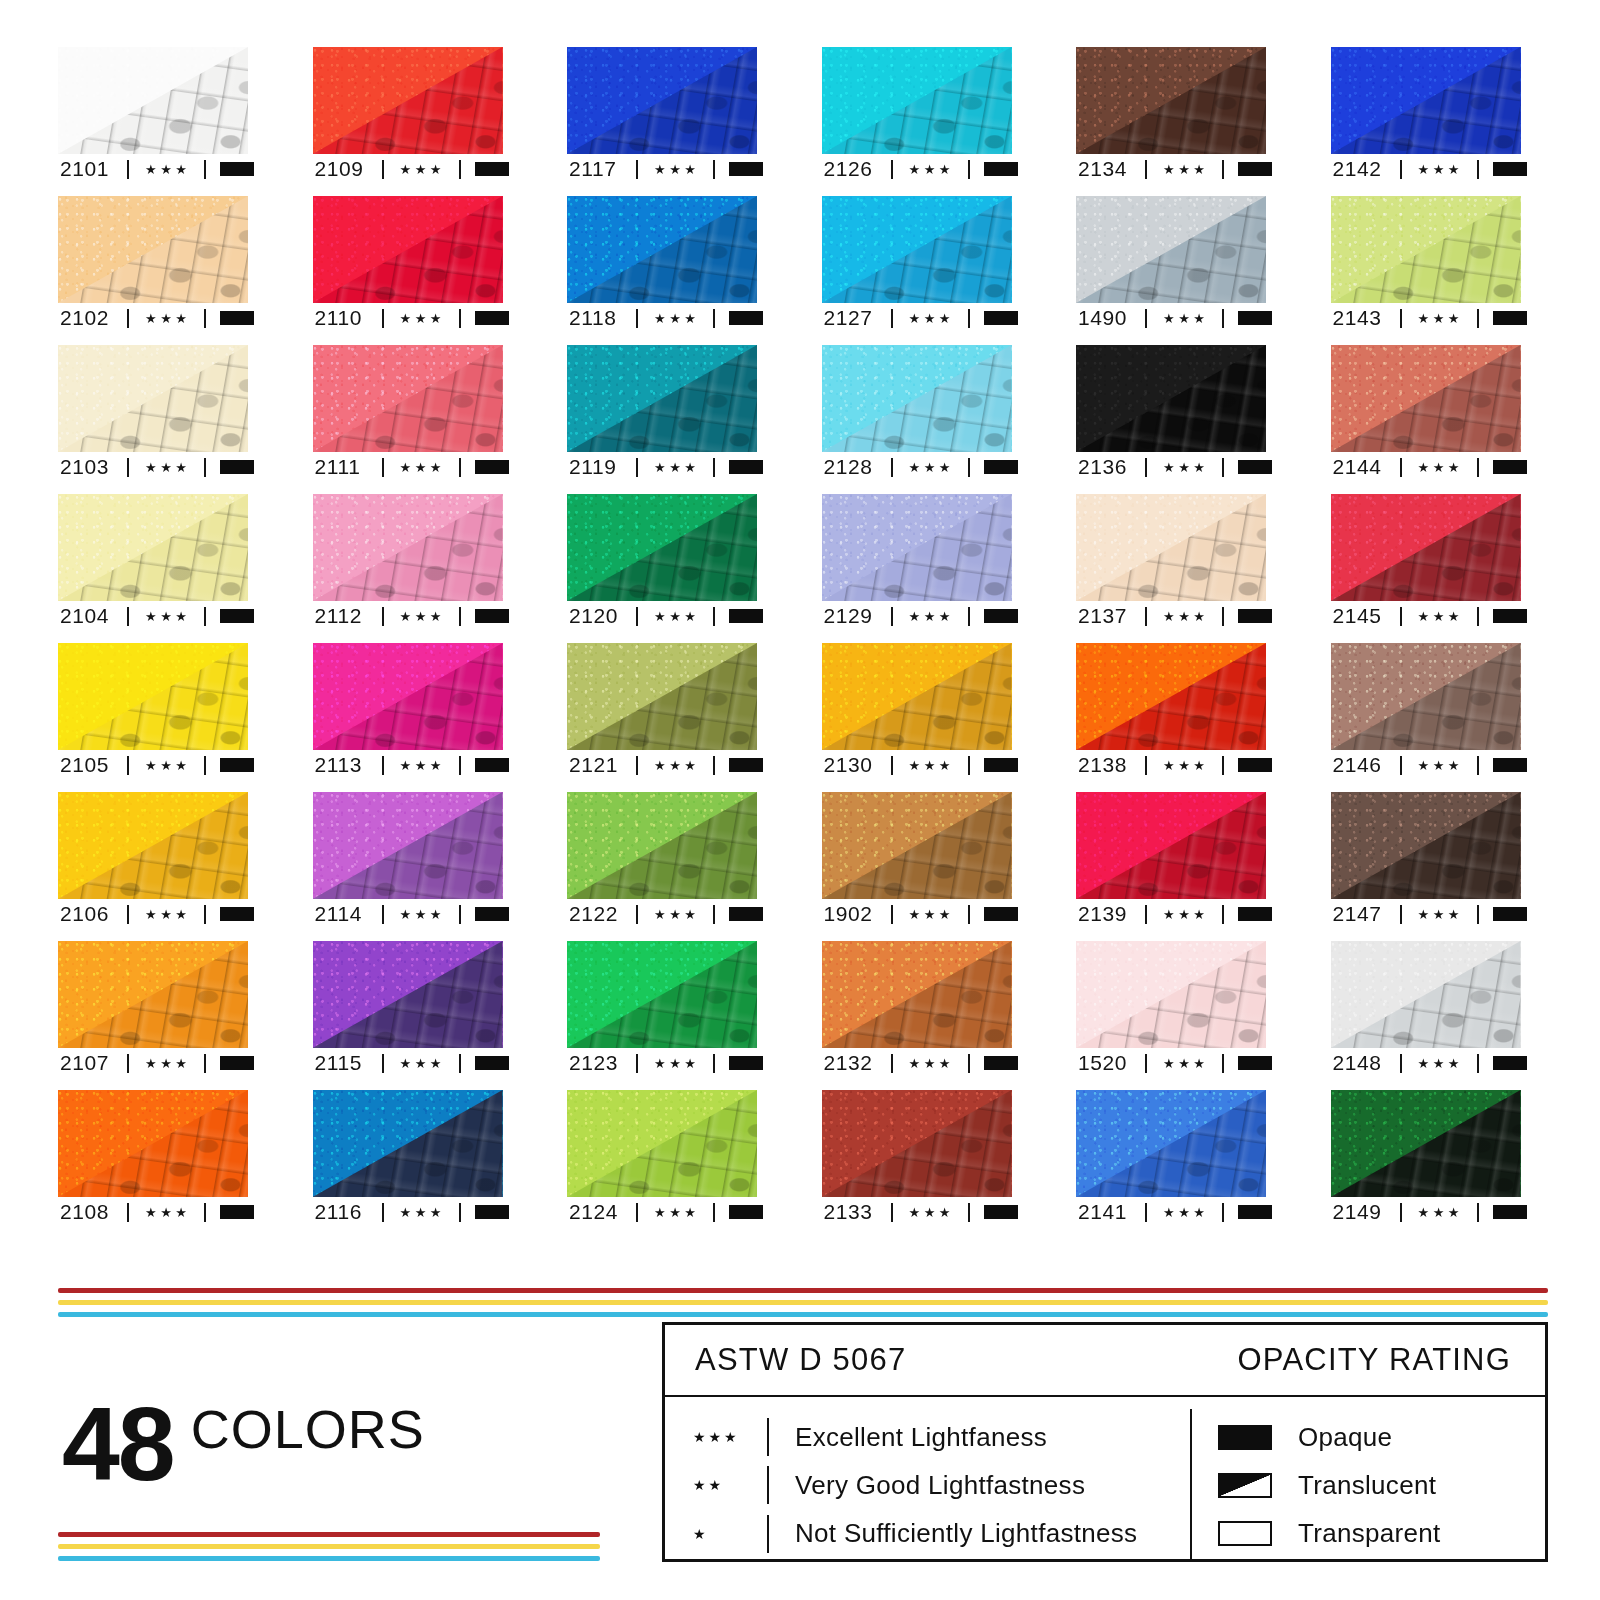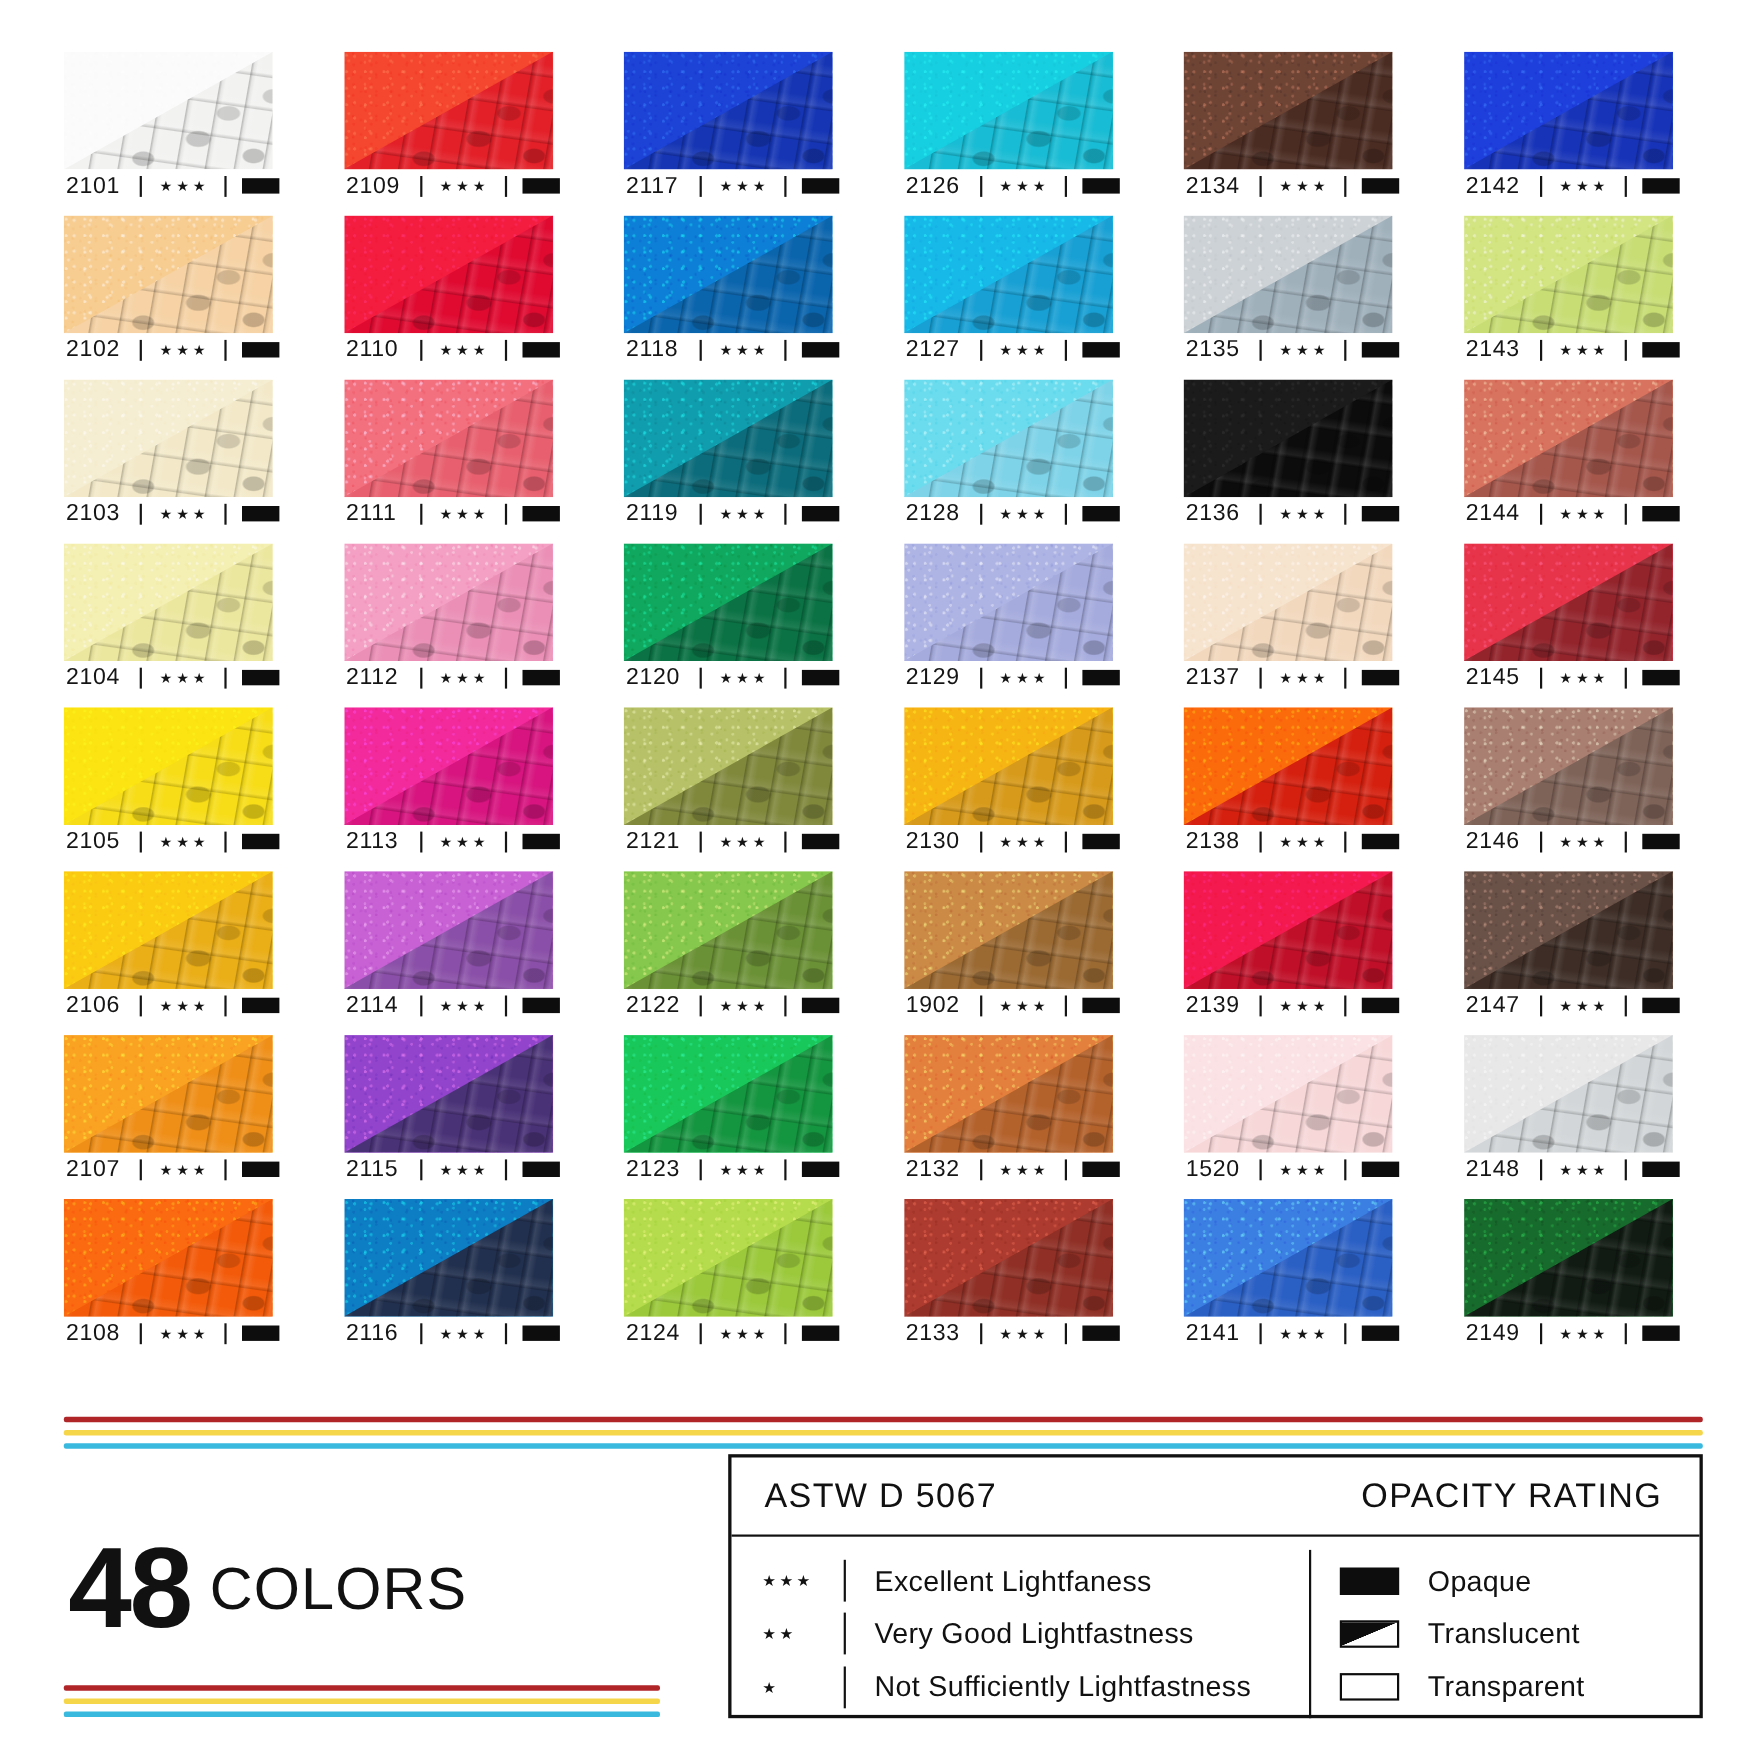--- a/index.html
+++ b/index.html
@@ -140,21 +140,21 @@
   .tri-rule .ln + .ln { margin-top: 7px; }
 
   #rule-top { left: 58px; top: 1288px; width: 1490px; }
   #rule-bottom { left: 58px; top: 1532px; width: 542px; }
 
   
   #count-block {
     position: absolute;
     left: 62px; top: 1398px;
     display: flex;
-    align-items: center;
+    align-items: flex-start;
   }
   #count-number {
     font-size: 104px;
     font-weight: 700;
     letter-spacing: -2px;
     line-height: .9;
     color: #111;
   }
   #count-word {
     font-size: 54px;
@@ -680,21 +680,21 @@
           <span class="divider d2"></span>
           <span class="opacity-mark opaque"></span>
         </div>
       </div>
       <div class="swatch-cell">
         <div class="swatch">
           <div class="sw-top" style="background: rgb(205, 210, 214);"></div>
           <div class="sw-bot" style="background: rgb(159, 176, 187);"></div>
         </div>
         <div class="label-row">
-          <span class="code">2135</span>
+          <span class="code">1490</span>
           <span class="divider"></span>
           <span class="stars">★★★</span>
           <span class="divider d2"></span>
           <span class="opacity-mark opaque"></span>
         </div>
       </div>
       <div class="swatch-cell">
         <div class="swatch">
           <div class="sw-top" style="background: rgb(27, 27, 27);"></div>
           <div class="sw-bot" style="background: rgb(12, 12, 12);"></div>

